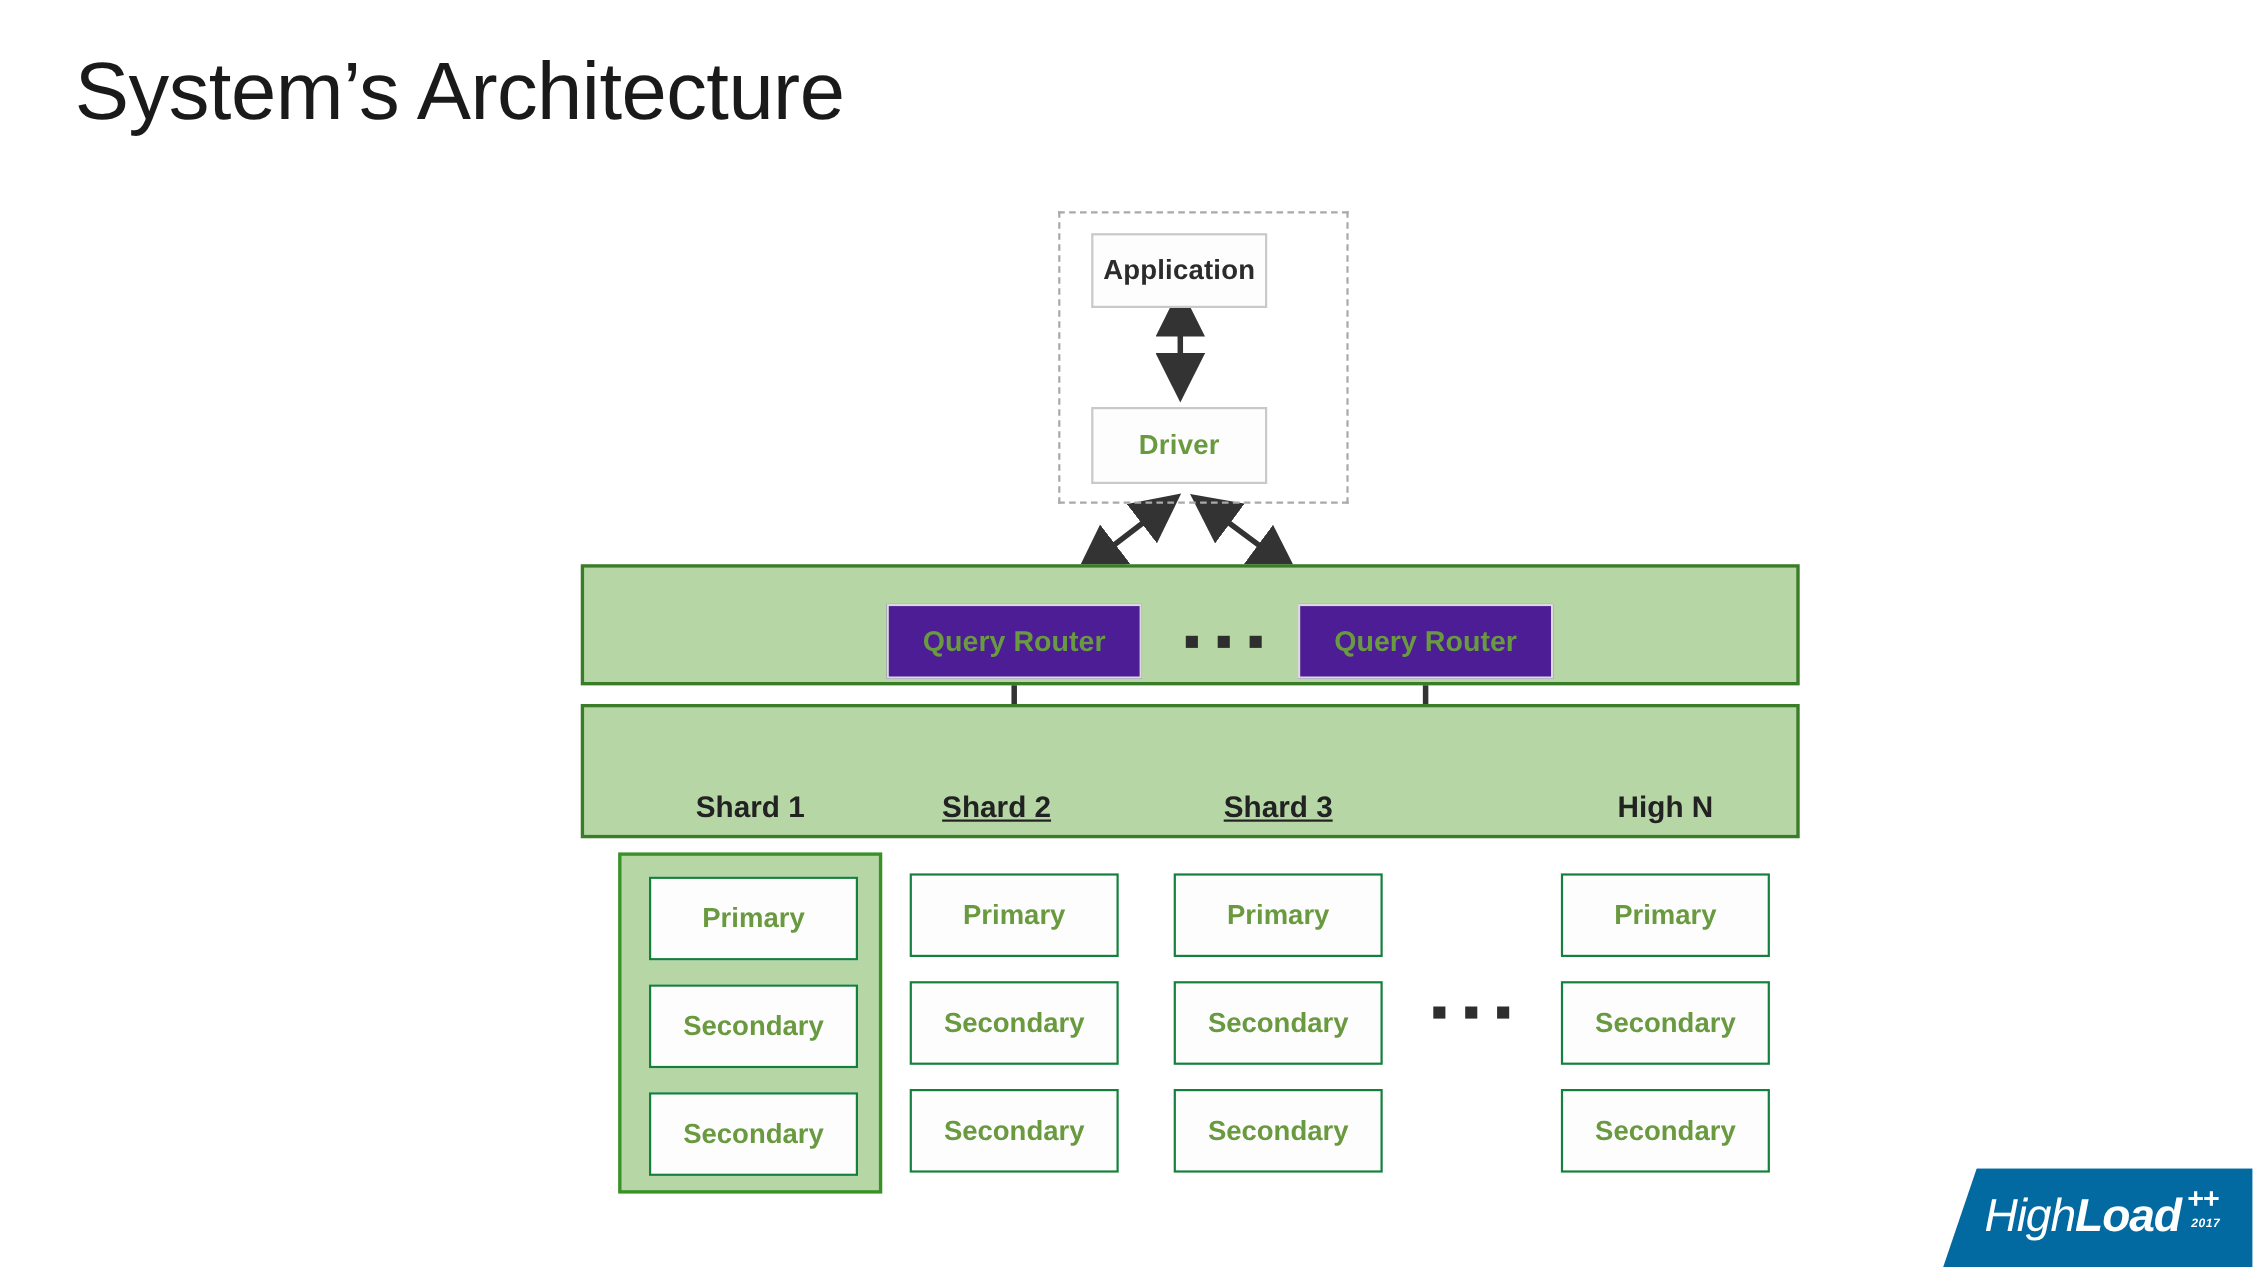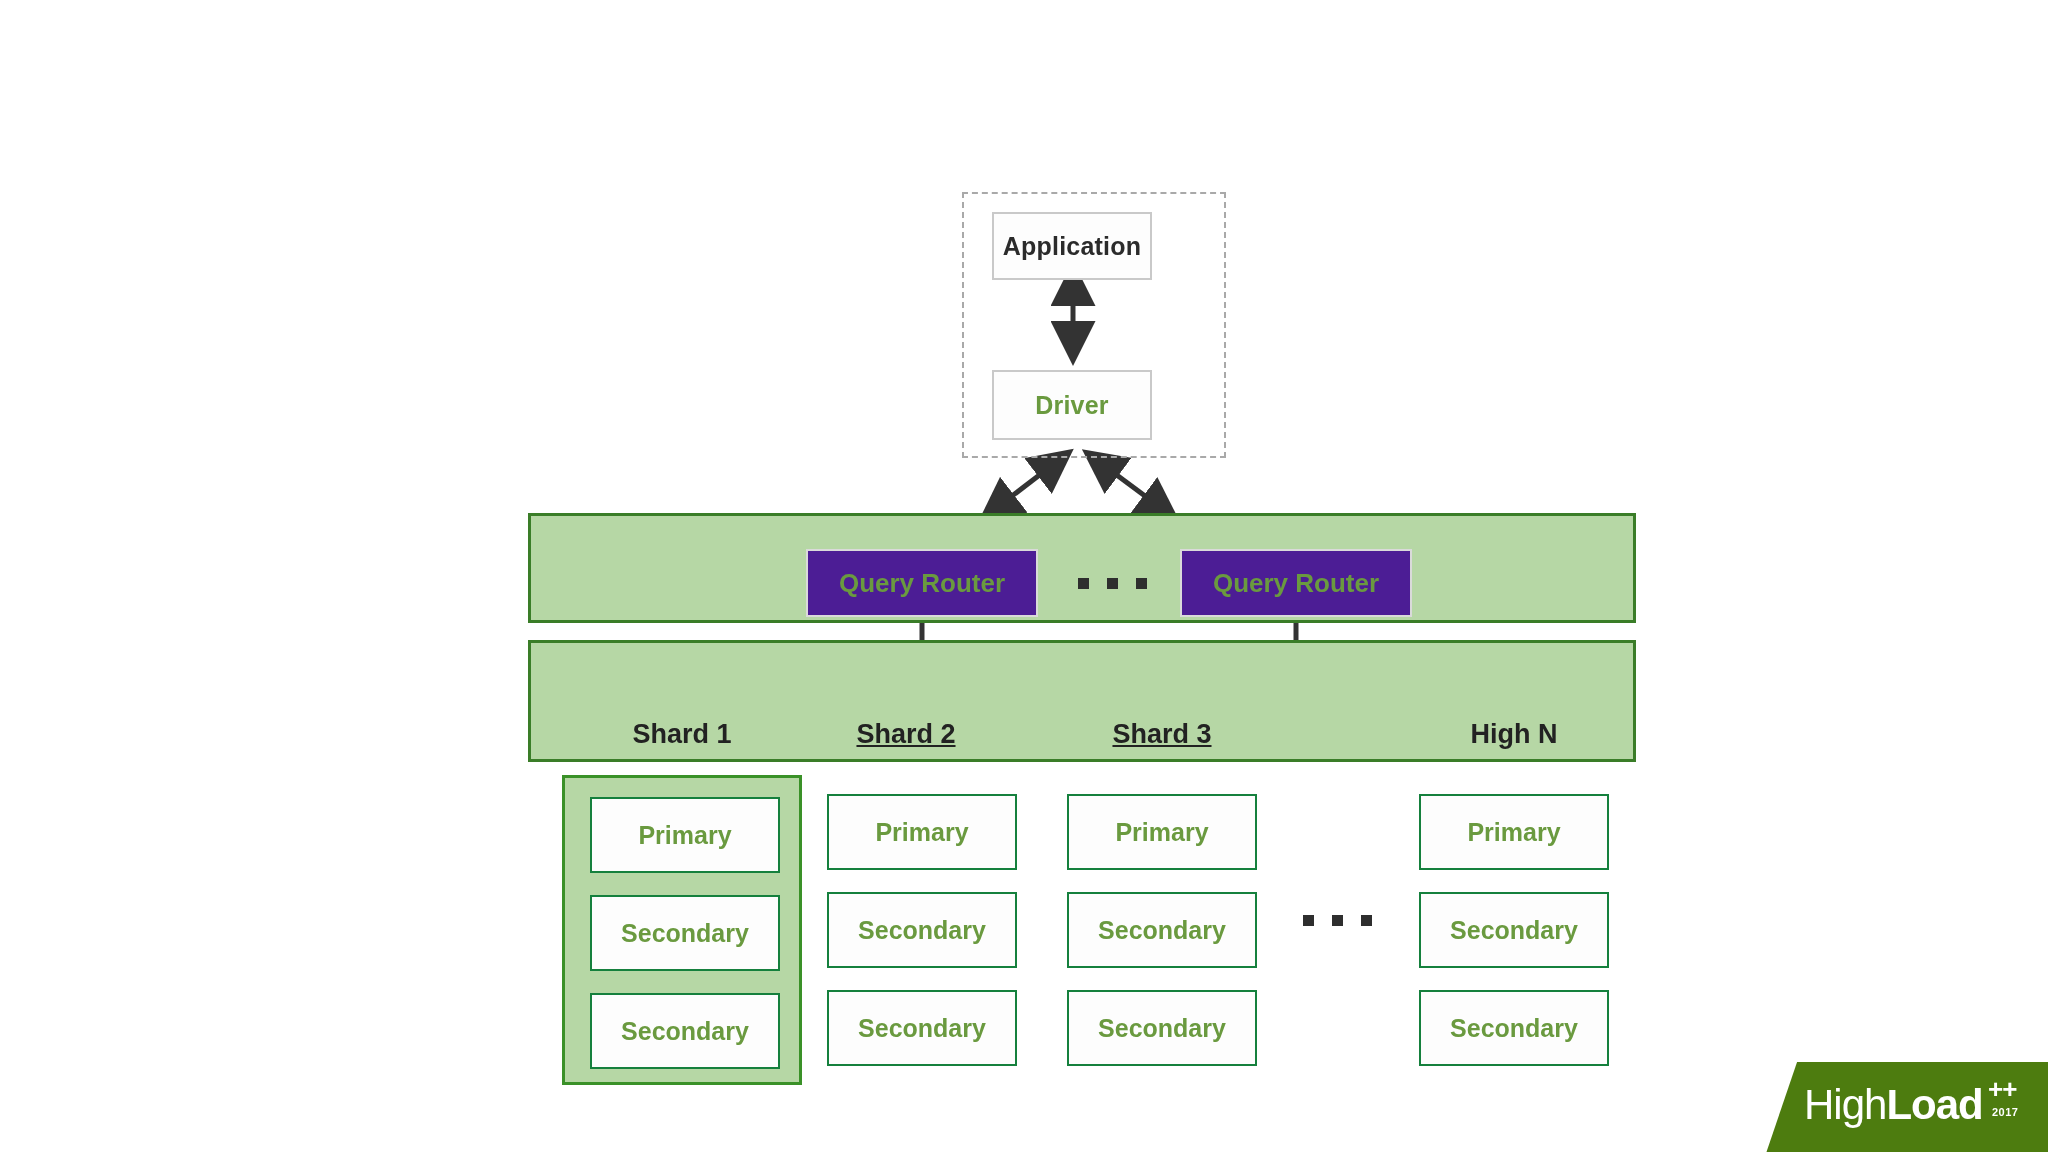--- a/index.html
+++ b/index.html
@@ -93,23 +93,24 @@
   }
   .highlight-wrap .replica-col { left:25px; top:19px; position:absolute; }
 
   
   .connectors { position:absolute; left:0; top:0; width:2048px; height:1152px; pointer-events:none; }
 
   
   .logo-banner {
     position:absolute; left:1742px; top:1062px;
     width:306px; height:90px;
-    background:#4d7c0f;
+    background:#0369a1;
     clip-path:polygon(8% 100%, 18% 0%, 100% 0%, 100% 100%);
     overflow:hidden;
+    font-style:italic;
   }
   .logo-text {
     position:absolute; left:62px; top:22px;
     font-size:42px; line-height:1; color:#ffffff; white-space:nowrap;
   }
   .logo-text .lt-high { font-weight:300; letter-spacing:-1px; }
   .logo-text .lt-load { font-weight:700; letter-spacing:-1px; }
   .logo-plus {
     position:absolute; left:246px; top:12px;
     font-size:26px; font-weight:700; color:#fff; letter-spacing:-1px;
@@ -117,20 +118,21 @@
   .logo-year {
     position:absolute; left:250px; top:44px;
     font-size:11px; font-weight:700; color:#fff; letter-spacing:0.5px;
   }
 </style>
 </head>
 <body>
 
 <div id="slide">
 
+  <div class="slide-title">System’s Architecture</div>
 
   <div id="diagram">
 
     <svg class="connectors" viewBox="0 0 2048 1152" width="2048" height="1152">
       <defs>
         <marker id="ah" markerWidth="9" markerHeight="9" refX="7" refY="4.5" orient="auto" markerUnits="strokeWidth">
           <path d="M0,0 L9,4.5 L0,9 z" fill="#333"></path>
         </marker>
         <marker id="ah-start" markerWidth="9" markerHeight="9" refX="2" refY="4.5" orient="auto-start-reverse" markerUnits="strokeWidth">
           <path d="M0,0 L9,4.5 L0,9 z" fill="#333"></path>

